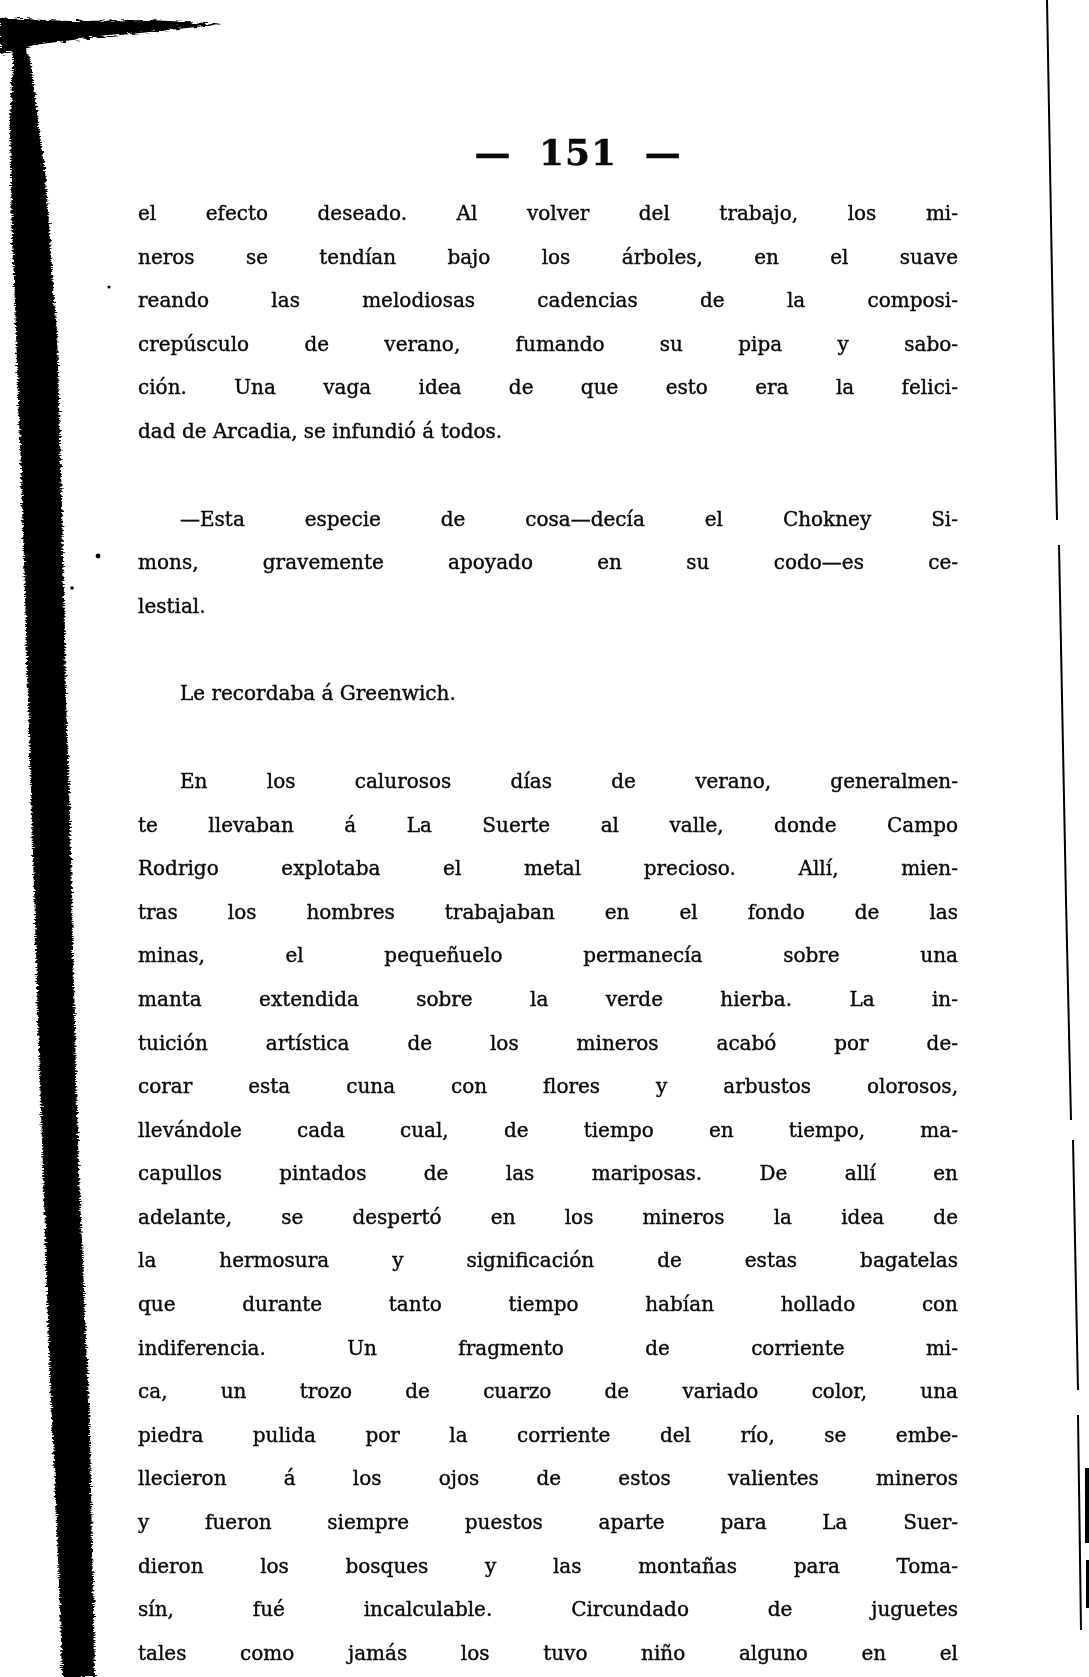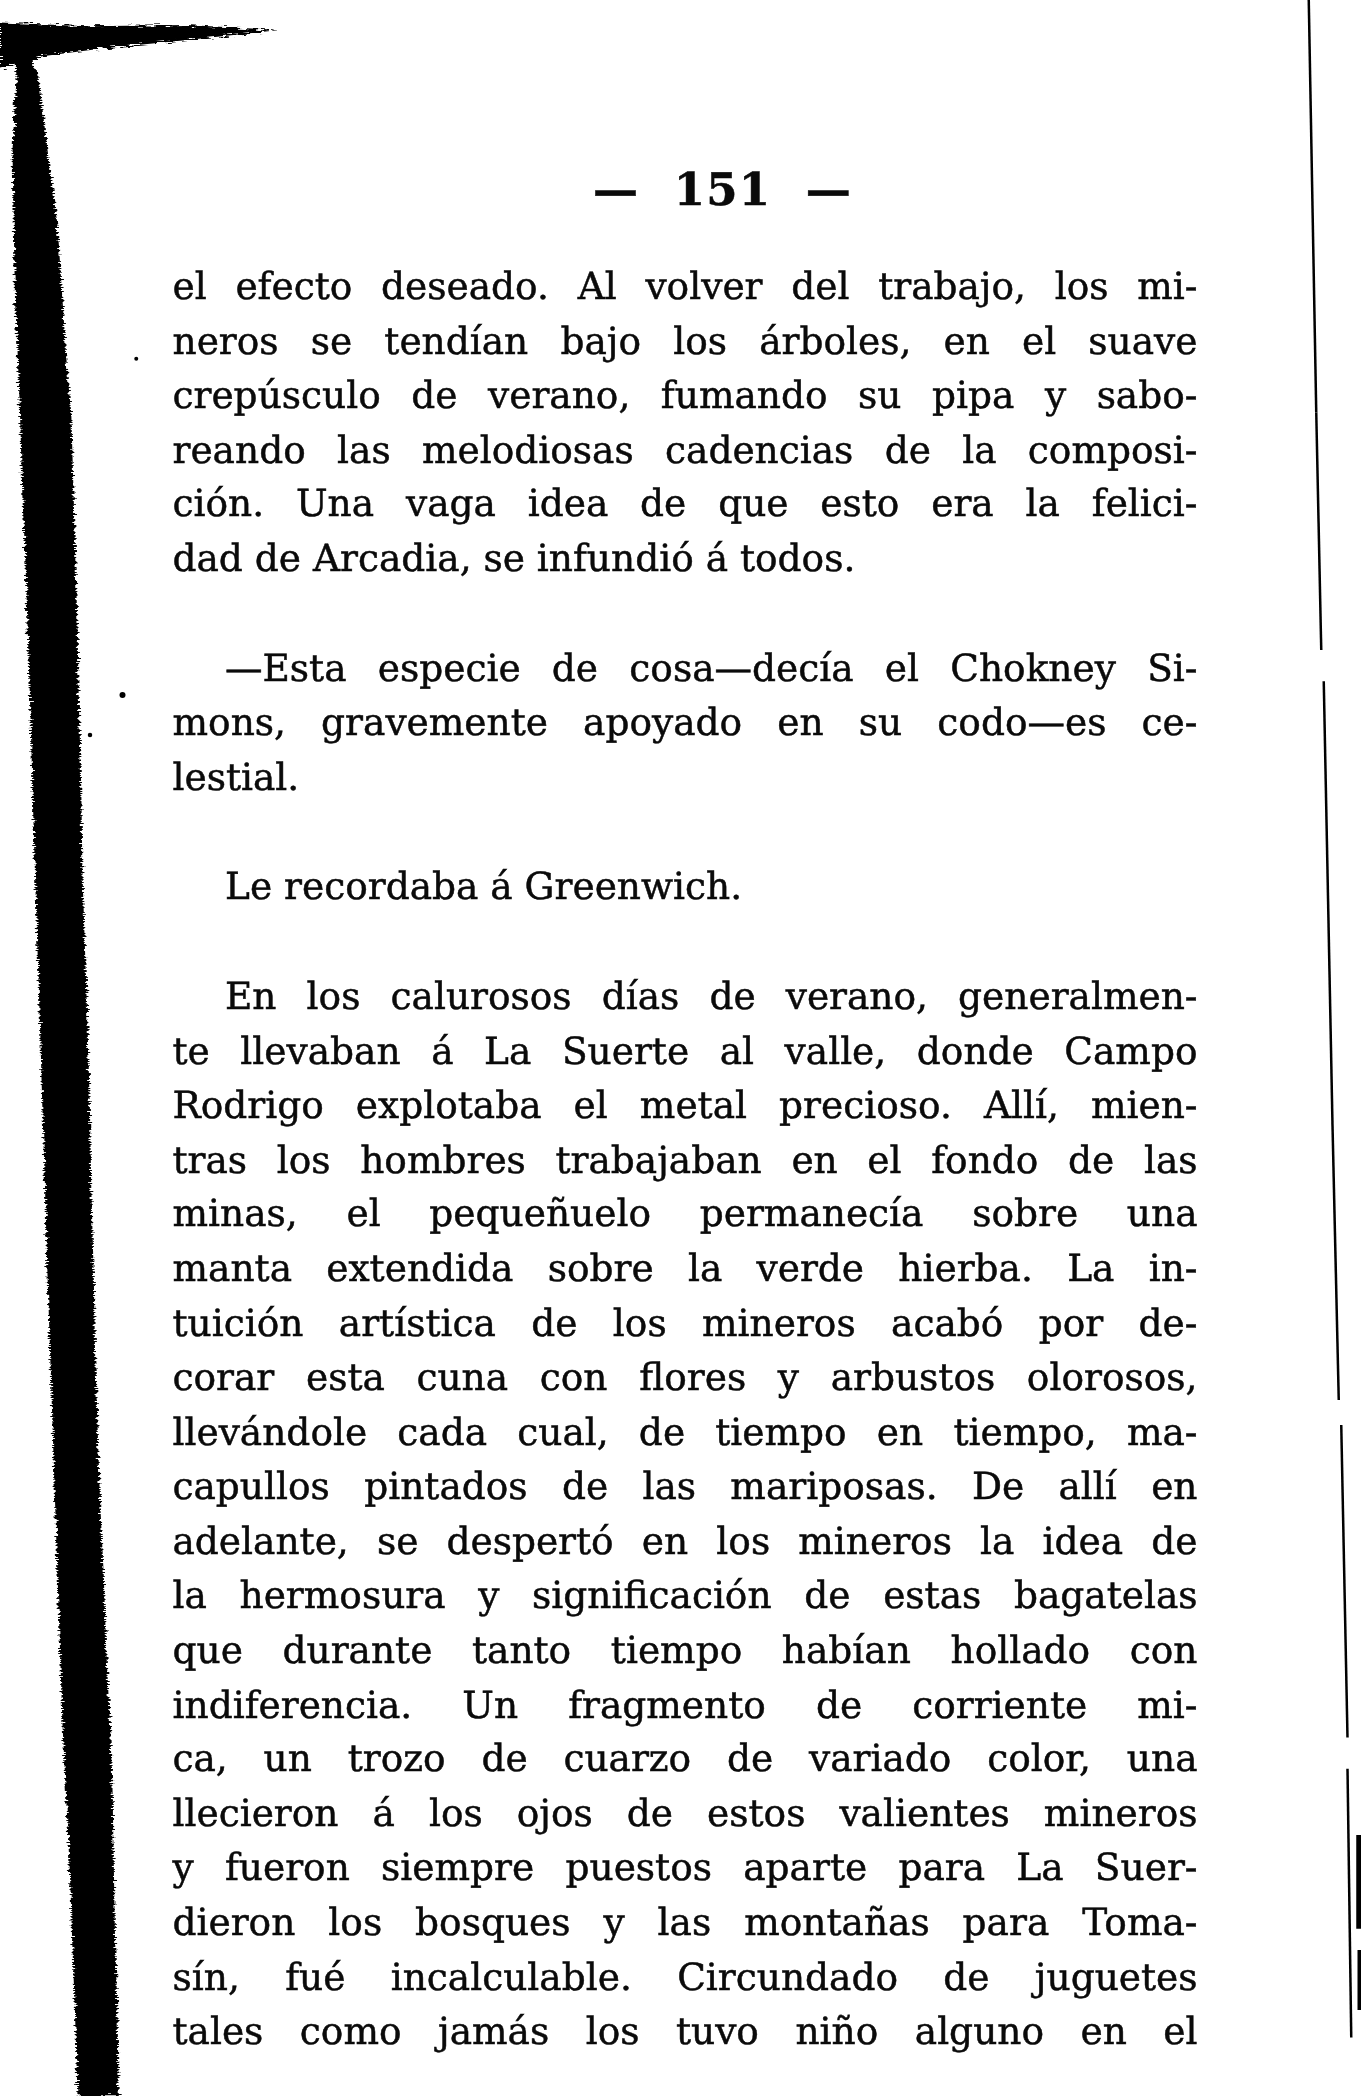--- a/index.html
+++ b/index.html
@@ -15,22 +15,22 @@
   .artifacts { position:absolute; inset:0; z-index:1; }
   .header {
     position:absolute; top:132px; left:138px; width:820px;
     text-align:center; text-indent:60px;
     font-size:36px; font-weight:bold; line-height:40px;
     word-spacing:14px; letter-spacing:1px;
     -webkit-text-stroke:0.4px currentColor;
     z-index:2;
   }
   .textblock {
-    position:absolute; top:208px; left:138px; width:820px;
-    font-size:30px; line-height:43.6px;
+    position:absolute; top:192px; left:138px; width:820px;
+    font-size:20px; line-height:43.6px;
     -webkit-text-stroke:0.4px currentColor;
     z-index:2;
   }
   .line {
     text-align:justify;
     text-align-last:justify;
     text-justify:inter-word;
   }
   .line.nojust { text-align:center; text-align-last:left; }
   .line.indent { padding-left:42px;margin-top:44px; }
@@ -83,22 +83,22 @@
 
   <div class="header">
     <span>—</span>
     <span>151</span>
     <span>—</span>
   </div>
 
   <div class="textblock">
       <div class="line">el efecto deseado. Al volver del trabajo, los mi-</div>
       <div class="line">neros se tendían bajo los árboles, en el suave</div>
+      <div class="line">reando las melodiosas cadencias de la composi-</div>
       <div class="line">crepúsculo de verano, fumando su pipa y sabo-</div>
-      <div class="line">reando las melodiosas cadencias de la composi-</div>
       <div class="line">ción. Una vaga idea de que esto era la felici-</div>
       <div class="line nojust">dad de Arcadia, se infundió á todos.</div>
       <div class="line indent">—Esta especie de cosa—decía el Chokney Si-</div>
       <div class="line">mons, gravemente apoyado en su codo—es ce-</div>
       <div class="line nojust">lestial.</div>
       <div class="line indent nojust">Le recordaba á Greenwich.</div>
       <div class="line indent">En los calurosos días de verano, generalmen-</div>
       <div class="line">te llevaban á La Suerte al valle, donde Campo</div>
       <div class="line">Rodrigo explotaba el metal precioso. Allí, mien-</div>
       <div class="line">tras los hombres trabajaban en el fondo de las</div>
@@ -106,20 +106,21 @@
       <div class="line">manta extendida sobre la verde hierba. La in-</div>
       <div class="line">tuición artística de los mineros acabó por de-</div>
       <div class="line">corar esta cuna con flores y arbustos olorosos,</div>
       <div class="line">llevándole cada cual, de tiempo en tiempo, ma-</div>
       <div class="line">capullos pintados de las mariposas. De allí en</div>
       <div class="line">adelante, se despertó en los mineros la idea de</div>
       <div class="line">la hermosura y significación de estas bagatelas</div>
       <div class="line">que durante tanto tiempo habían hollado con</div>
       <div class="line">indiferencia. Un fragmento de corriente mi-</div>
       <div class="line">ca, un trozo de cuarzo de variado color, una</div>
+      <div class="line">piedra pulida por la corriente del río, se embe-</div>
       <div class="line">llecieron á los ojos de estos valientes mineros</div>
       <div class="line">y fueron siempre puestos aparte para La Suer-</div>
       <div class="line">dieron los bosques y las montañas para Toma-</div>
       <div class="line">sín, fué incalculable. Circundado de juguetes</div>
       <div class="line">tales como jamás los tuvo niño alguno en el</div>
     </div>
 
 </div>
 
 </body></html>

